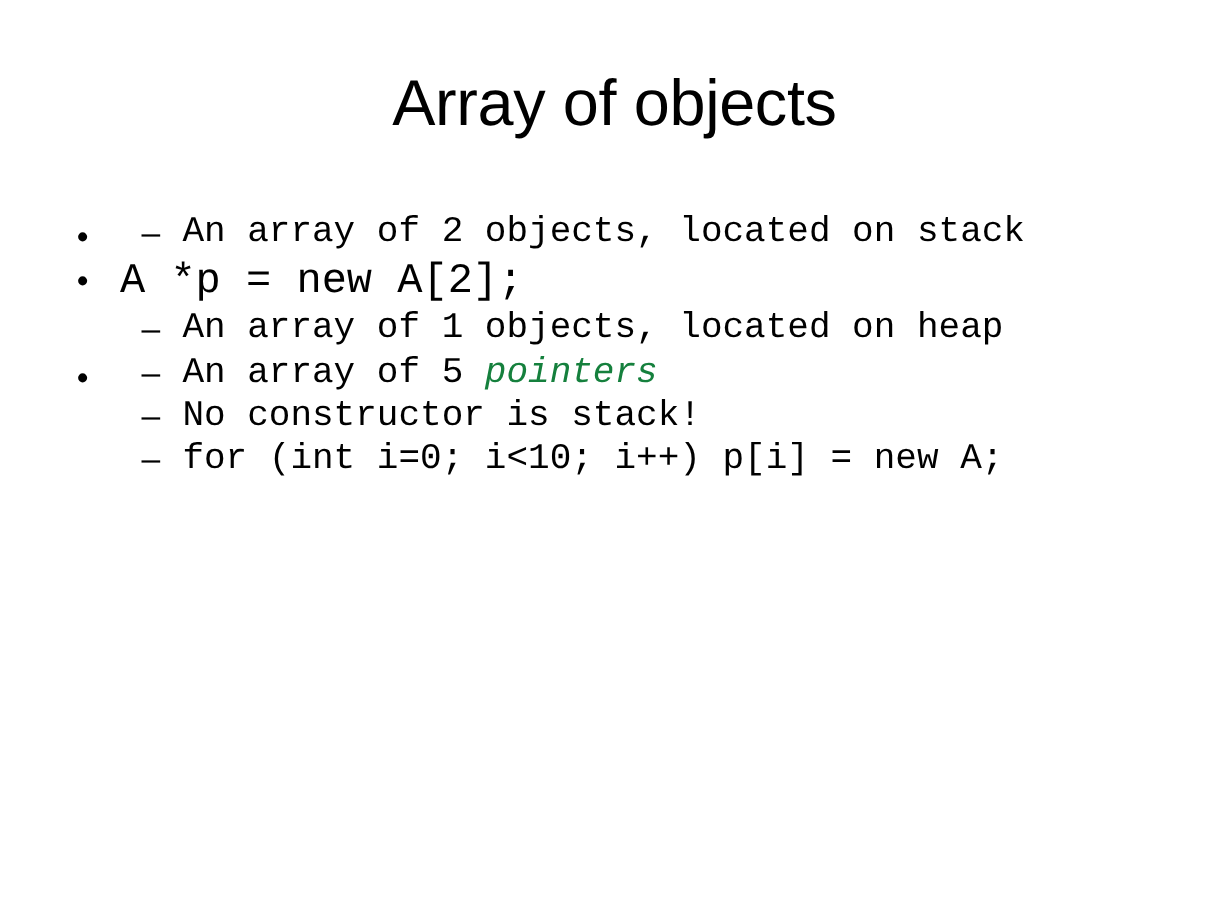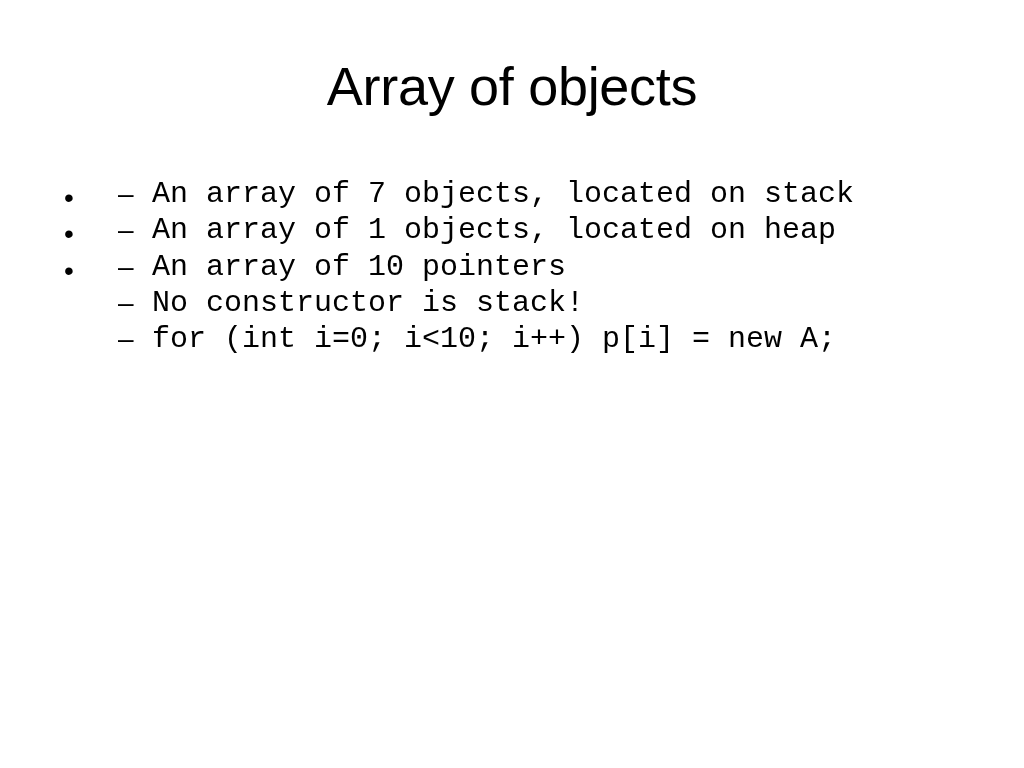--- a/index.html
+++ b/index.html
@@ -104,60 +104,62 @@
   }
 
   li.l2 > .l2-text {
     display: block;
     white-space: pre-wrap;
     word-break: break-word;
     max-width: 790px;
   }
 
   .accent-red {
-    color: #000000;
+    color: #15803d;
+    font-style: italic;
   }
 </style>
 </head>
 <body>
 
 <div class="slide">
 
   <div class="slide-title">Array of objects</div>
 
   <div class="body">
     <ul class="level1">
 
       <li class="l1">
         <span class="l1-marker">•</span>
         <ul class="level2">
           <li class="l2">
             <span class="l2-marker">–</span>
-            <span class="l2-text">An array of 7 objects, located on stack</span>
+            <span class="l2-text">An array of 2 objects, located on stack</span>
           </li>
         </ul>
       </li>
 
       <li class="l1">
         <span class="l1-marker">•</span>
+        <span class="l1-text">A *p = new A[2];</span>
         <ul class="level2">
           <li class="l2">
             <span class="l2-marker">–</span>
             <span class="l2-text">An array of 1 objects, located on heap</span>
           </li>
         </ul>
       </li>
 
       <li class="l1">
         <span class="l1-marker">•</span>
         <ul class="level2">
 
           <li class="l2">
             <span class="l2-marker">–</span>
-            <span class="l2-text"><span>An array of 10 </span><span class="accent-red">pointers</span></span>
+            <span class="l2-text"><span>An array of 5 </span><span class="accent-red">pointers</span></span>
           </li>
 
           <li class="l2">
             <span class="l2-marker">–</span>
             <span class="l2-text">No constructor is stack!</span>
           </li>
 
           <li class="l2">
             <span class="l2-marker">–</span>
             <span class="l2-text">for (int i=0; i&lt;10; i++) p[i] = new A;</span>

